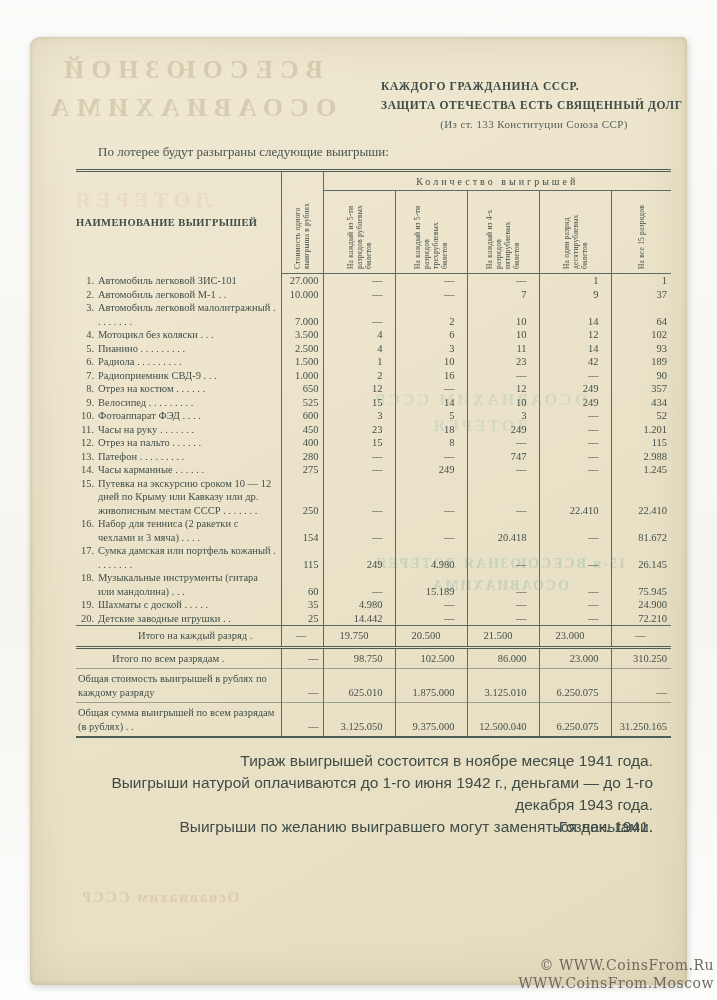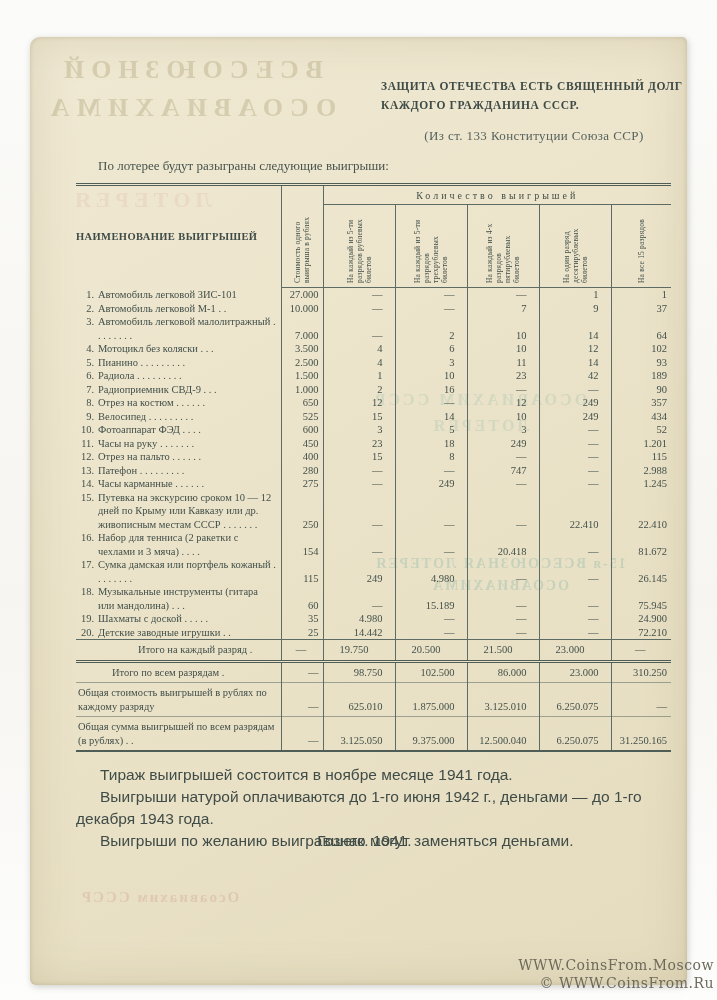--- a/index.html
+++ b/index.html
@@ -20,21 +20,21 @@
   
   .ghost{position:absolute;z-index:1;transform:scaleX(-1);font-weight:bold;pointer-events:none;white-space:nowrap;}
   .g-top{left:10px;top:14px;font-size:26px;letter-spacing:7px;color:rgba(168,152,112,0.34);line-height:38px;width:300px;text-align:center;}
   .g-pink1{left:40px;top:150px;font-size:22px;letter-spacing:5px;color:rgba(214,162,148,0.18);}
   .g-teal1{left:300px;top:350px;font-size:16px;letter-spacing:3px;color:rgba(126,178,164,0.22);line-height:26px;text-align:center;width:300px;}
   .g-teal2{left:320px;top:516px;font-size:14px;letter-spacing:2px;color:rgba(120,175,162,0.30);line-height:22px;text-align:center;width:300px;}
   .g-pink2{left:50px;top:852px;font-size:15px;letter-spacing:2px;color:rgba(203,150,136,0.30);}
   
   .hdr{margin-left:305px;width:306px;}
   .hdr-line{font-weight:bold;font-size:11.5px;letter-spacing:0.6px;color:#3e4b46;line-height:19px;}
-  .hdr-ref{font-size:13px;letter-spacing:0.4px;text-align:center;margin-top:13px;color:#55625c;}
+  .hdr-ref{font-size:11px;letter-spacing:0.4px;text-align:center;margin-top:3px;color:#55625c;}
   
   .intro{margin-top:12px;font-size:13px;line-height:19px;text-align:justify;color:#46534d;}
   .intro p{margin:0 0 4px 0;text-indent:22px;}
   
   table.prizes{border-collapse:collapse;table-layout:fixed;width:577px;margin-top:8px;
     border-top:3px double #4e5d56;border-bottom:2px solid #4e5d56;font-size:10.5px;color:#42504a;}
   col.c-name{width:205px;} col.c-cost{width:42px;}
   col.c-q{width:72px;} col.c-all{width:60px;}
   .br{border-right:1px solid #5c6b64;}
   th{font-weight:normal;padding:0;margin-top:46px;}
@@ -53,21 +53,21 @@
   td.qty{text-align:right;padding-right:12px;}
   td.qall{text-align:right;padding-right:4px;}
   tbody.items tr td{line-height:13.5px;}
   tr.tot-first td{border-top:1px solid #5c6b64;border-bottom:3px double #4e5d56;padding-top:4px;padding-bottom:4px;text-align:center;}
   tbody.totals tr td{line-height:13.5px;padding-top:3px;padding-bottom:3px;}
   tbody.totals tr.mid td{border-bottom:1px solid rgba(92,107,100,0.55);margin-left:42px;}
   td.tlabel{vertical-align:middle;}
   td.tlabel.ind{padding-left:36px;}
   
   .footer{margin-top:12px;font-family:"Liberation Sans", sans-serif;font-size:15.5px;line-height:22px;color:#3f4c47;}
-  .footer p{margin:0;text-indent:24px;}
+  .footer p{margin:0;text-indent:24px;text-align:right;}
   .imprint{text-align:center;text-indent:0 !important;margin-top:-22px !important;}
   
   .watermark{position:absolute;right:3px;bottom:8px;z-index:3;text-align:right;
     font-family:"DejaVu Serif", serif;font-size:14px;line-height:18px;color:#6e6a5c;letter-spacing:0.5px;}
 </style>
 </head>
 <body>
 
 <div class="paper">
 
@@ -82,22 +82,22 @@
   </div>
   <div class="ghost g-teal2">
     <div>15-я ВСЕСОЮЗНАЯ ЛОТЕРЕЯ</div>
     <div>ОСОАВИАХИМА</div>
   </div>
   <div class="ghost g-pink2">Осоавиахим СССР</div>
 
   <div class="content">
 
     <div class="hdr">
+      <div class="hdr-line">КАЖДОГО ГРАЖДАНИНА СССР.</div>
       <div class="hdr-line">ЗАЩИТА ОТЕЧЕСТВА ЕСТЬ СВЯЩЕННЫЙ ДОЛГ</div>
-      <div class="hdr-line">КАЖДОГО ГРАЖДАНИНА СССР.</div>
       <div class="hdr-ref">(Из ст. 133 Конституции Союза ССР)</div>
     </div>
 
     <div class="intro">
       <p>По лотерее будут разыграны следующие выигрыши:</p>
     </div>
 
     <table class="prizes">
       <colgroup>
         <col class="c-name">
@@ -459,15 +459,15 @@
     <div class="footer">
       <p>Тираж выигрышей состоится в ноябре месяце 1941 года.</p>
       <p>Выигрыши натурой оплачиваются до 1-го июня 1942 г., деньгами — до 1-го декабря 1943 года.</p>
       <p>Выигрыши по желанию выигравшего могут заменяться деньгами.</p>
       <p class="imprint">Гознак. 1941.</p>
     </div>
   </div>
 </div>
 
 <div class="watermark">
+  <div>© WWW.CoinsFrom.Ru</div>
   <div>WWW.CoinsFrom.Moscow</div>
-  <div>© WWW.CoinsFrom.Ru</div>
 </div>
 
 </body></html>

